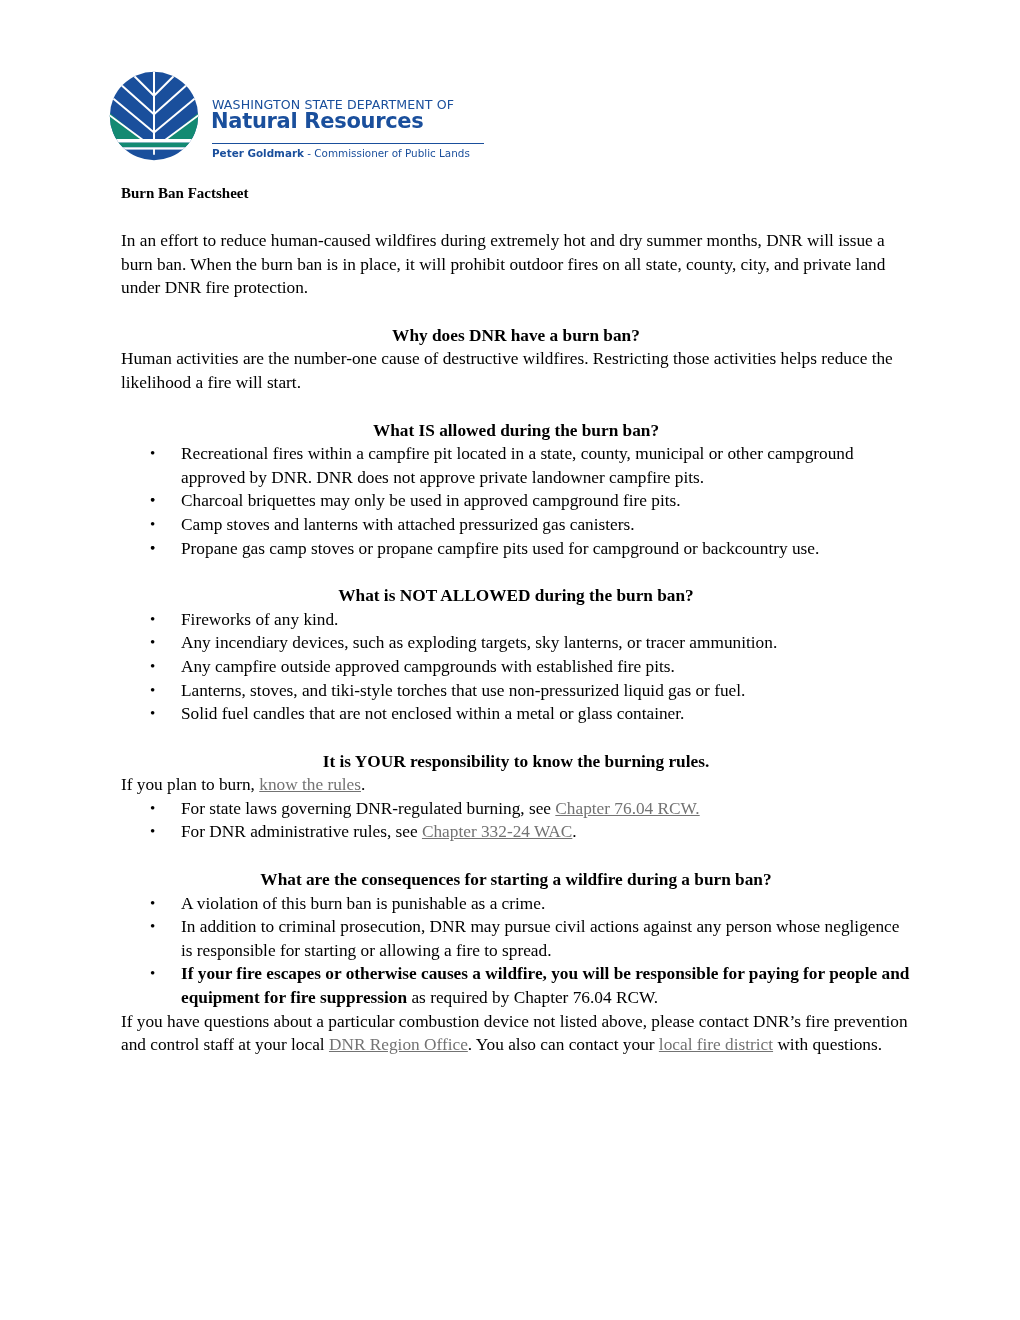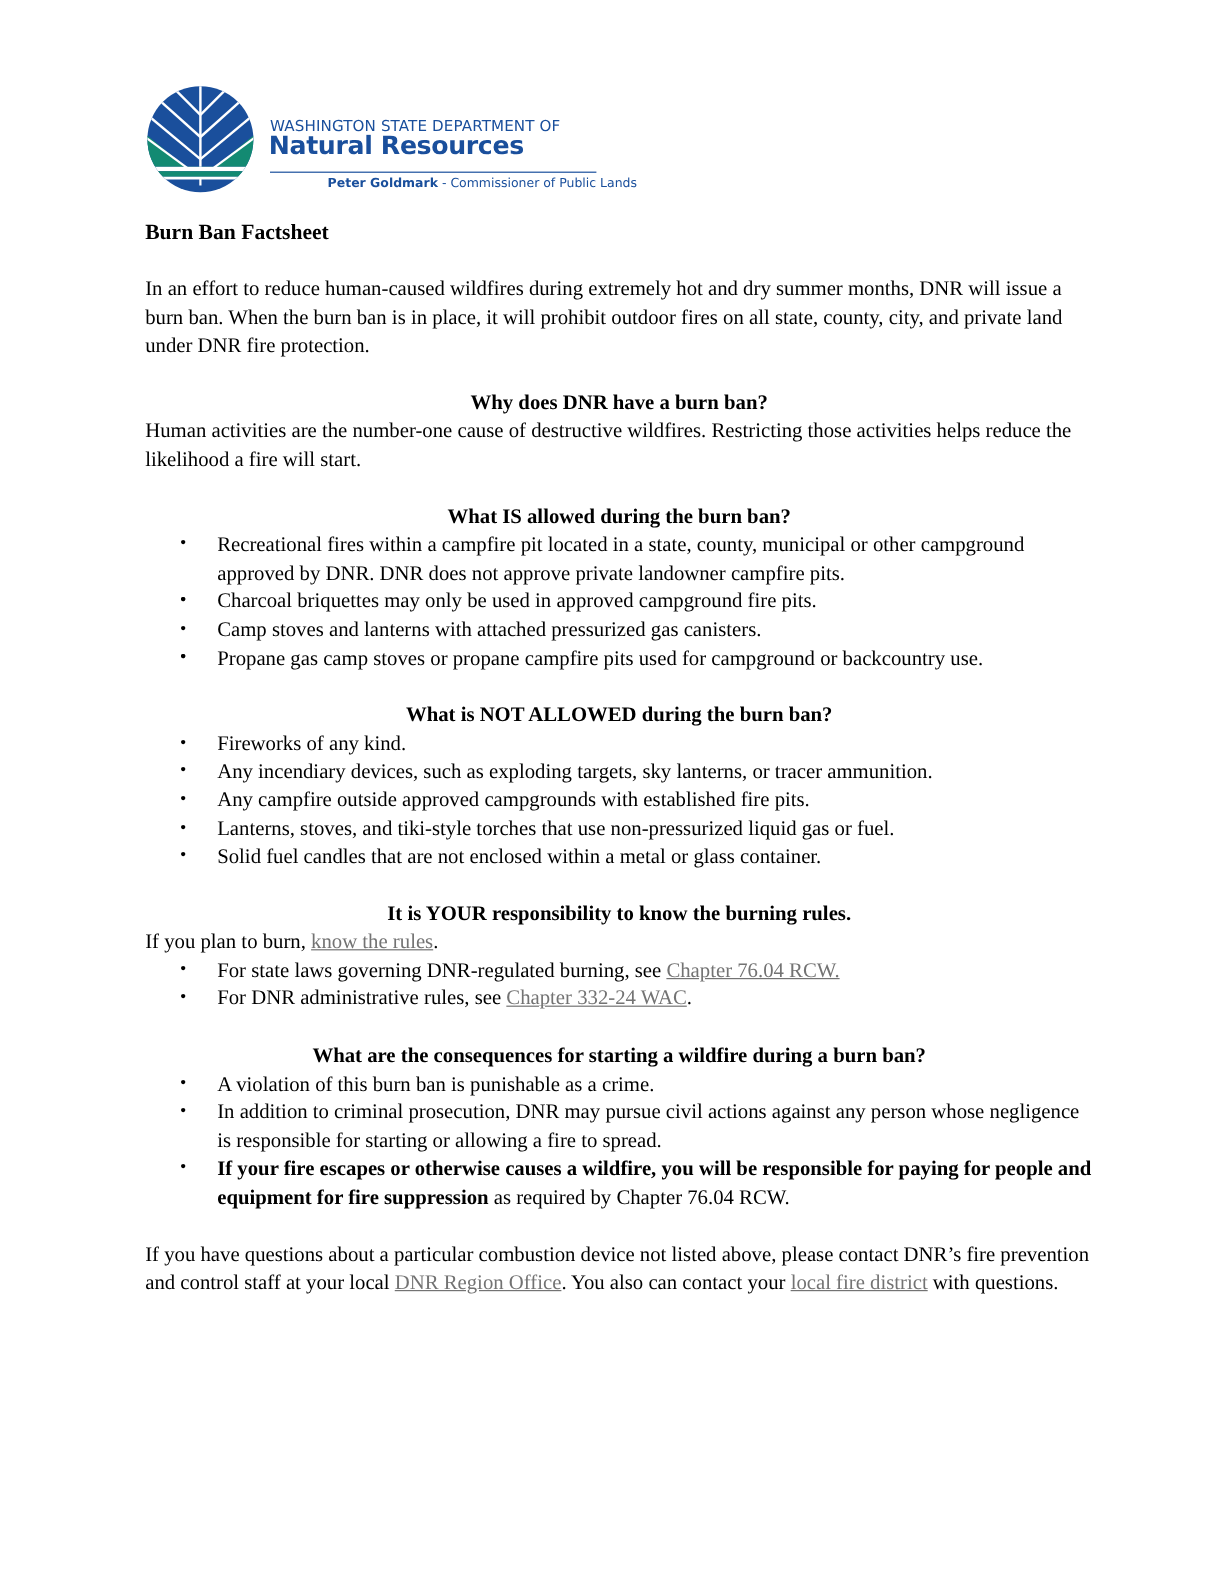--- a/index.html
+++ b/index.html
@@ -2,59 +2,59 @@
 <html><head>
   <meta charset="utf-8">
   <style>
     html, body { margin: 0; padding: 0; background: #ffffff; }
     body {
       width: 1020px; height: 1320px; position: relative; overflow: hidden;
       font-family: "Liberation Serif", "DejaVu Serif", serif;
       color: #000;
     }
     .logo {
-      position: absolute; left: 121px; top: 70px; width: 380px; height: 92px;
+      position: absolute; left: 108px; top: 70px; width: 380px; height: 92px;
     }
     .logo svg.emblem { position: absolute; left: 0; top: 0; width: 92px; height: 92px; }
     .logo .org-small {
       position: absolute; left: 104px; top: 27px;
       font-family: "DejaVu Sans", "Liberation Sans", sans-serif;
       font-size: 12.6px; color: #1a4f9c; letter-spacing: 0.1px; white-space: nowrap;
     }
     .logo .org-big {
       position: absolute; left: 103px; top: 39px;
       font-family: "DejaVu Sans", "Liberation Sans", sans-serif;
       font-weight: bold; font-size: 21px; color: #1a4f9c; white-space: nowrap; letter-spacing: -0.3px;
     }
     .logo .rule {
       position: absolute; left: 104px; top: 73px; width: 272px; height: 1px; background: #1a4f9c;
     }
     .logo .org-sub {
       position: absolute; left: 104px; top: 77px;
       font-family: "DejaVu Sans", "Liberation Sans", sans-serif;
-      font-size: 10.4px; color: #1a4f9c; white-space: nowrap; margin-left: 48px;
+      font-size: 10.4px; color: #1a4f9c; white-space: nowrap;
     }
     .logo .org-sub b { font-weight: bold; }
 
     .content { position: absolute; left: 121px; top: 180px; width: 790px; }
     h1 {
-      font-size: 18px; font-weight: bold; margin: 0; line-height: 26px;
+      font-size: 15px; font-weight: bold; margin: 0; line-height: 26px;
     }
     p, li { font-size: 17.3px; line-height: 23.6px; }
     p { margin: 0; }
     .intro { margin-top: 23px; }
     .section { margin-top: 24px; }
     .section-title { font-weight: bold; text-align: center; }
     ul { margin: 0; padding: 0; list-style: none; }
     li { position: relative; padding-left: 60px; }
     li .bullet {
       position: absolute; left: 29px; top: 0; font-size: 15px;
     }
     a { color: #737373; text-decoration: underline; }
-    .closing { margin-top: 24px; }
+    .closing { }
   </style>
 </head>
 <body>
 
 <div class="logo">
   <svg class="emblem" viewBox="0 0 100 100">
     <defs>
       <clipPath id="circ">
           <circle cx="50" cy="50" r="48"></circle>
         </clipPath>

